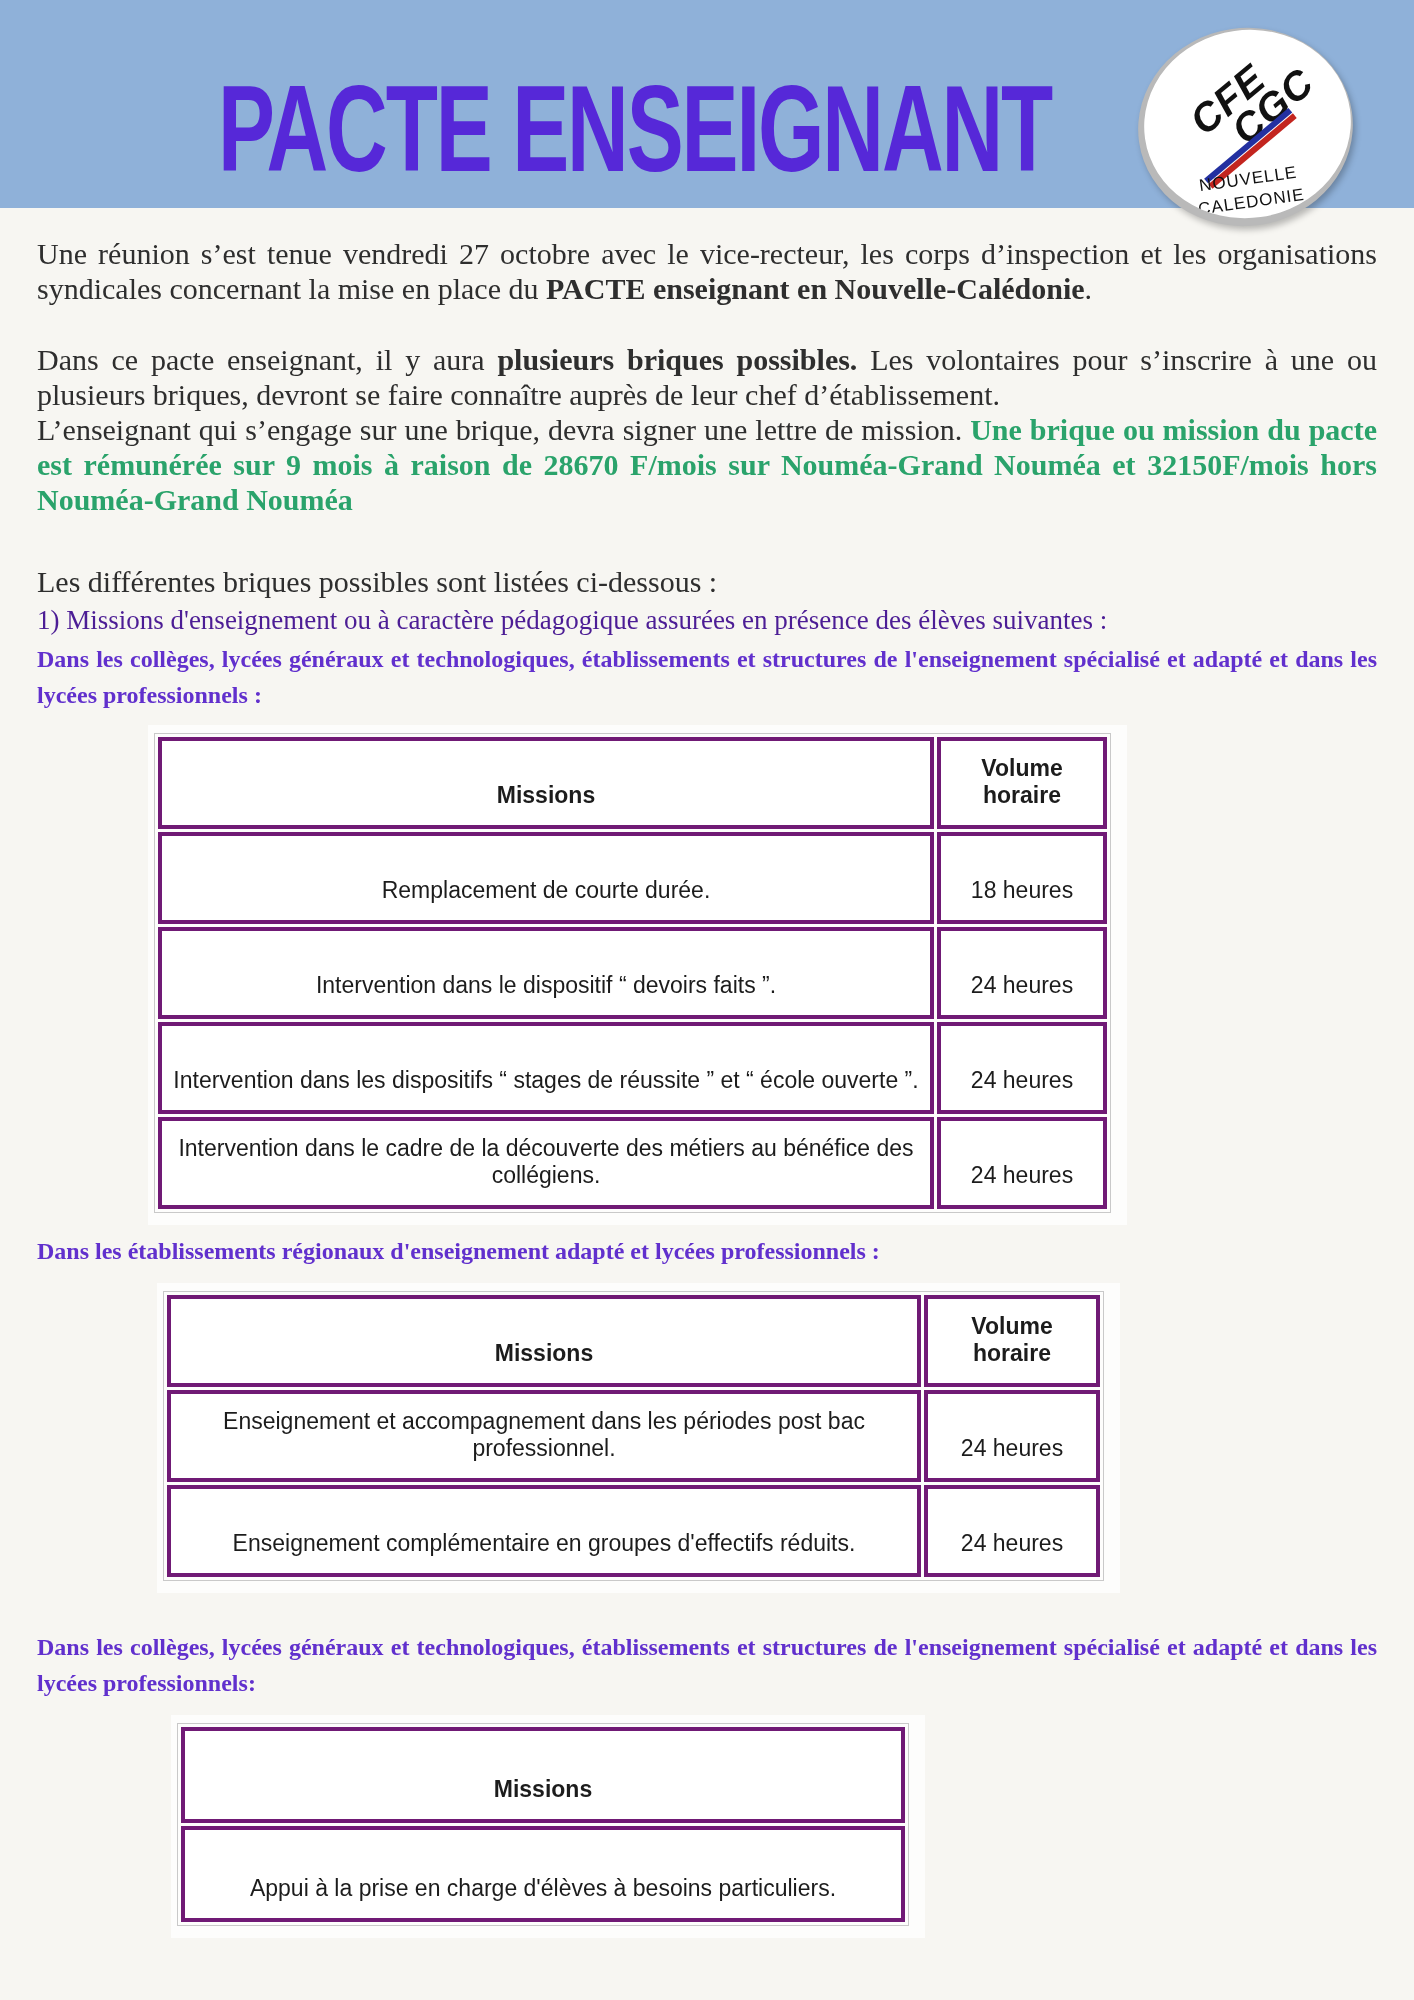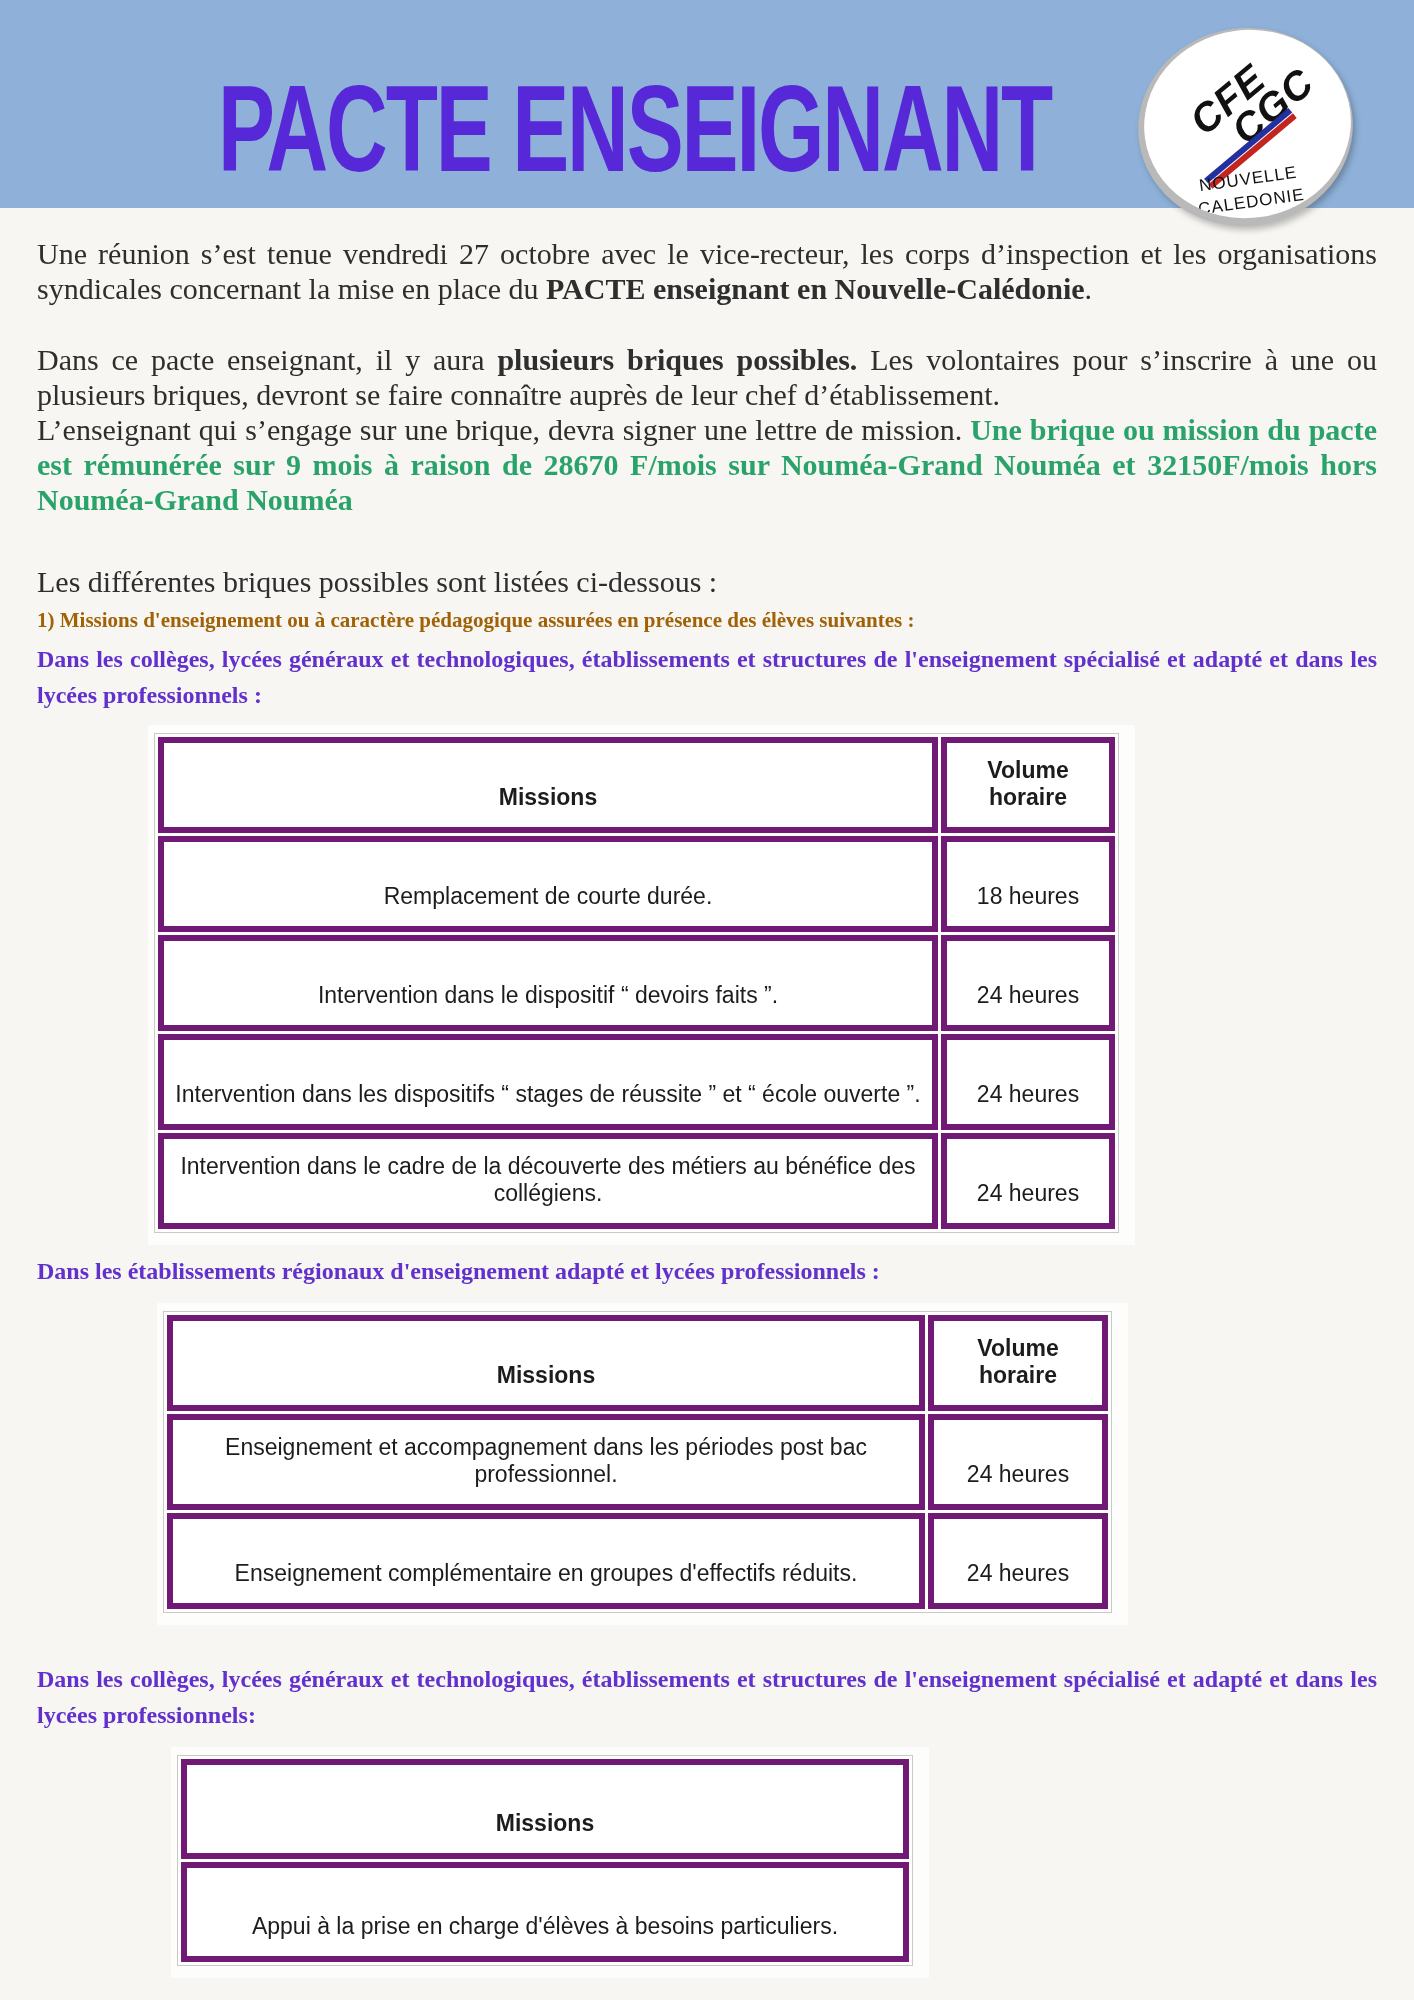--- a/index.html
+++ b/index.html
@@ -52,21 +52,21 @@
     position:absolute;left:0;right:14px;top:138px;text-align:center;
     font-family:"Liberation Sans", sans-serif;font-size:17px;line-height:1.35;
     color:#111;letter-spacing:1px;
   }
   
   .content{padding:0 37px;}
   p{margin:0;}
   .para{font-size:30px;line-height:35px;text-align:justify;}
   .b{font-weight:bold;}
   .green{color:#2aa36b;font-weight:bold;}
-  .red-h{color:#a16207;font-weight:bold;font-size:21px;line-height:37px;text-align:justify;}
+  .red-h{color:#4c1d95;font-weight:normal;font-size:27px;line-height:37px;text-align:justify;}
   .purple-h{color:#6130cd;font-weight:bold;font-size:24px;line-height:36px;text-align:justify;}
   .p1{margin-top:28px;}
   .p2{margin-top:36px;}
   .p3{margin-top:47px;}
   .red1{margin-top:3px;}
   .purple1{margin-top:2px;}
   .red2{margin-top:40px;}
   .purple3{margin-top:32px;}
   
   .twrap{
@@ -76,21 +76,21 @@
   .tw1{margin:12px 0 0 111px;}
   .tw2{margin:14px 0 0 120px;}
   .tw3{margin:14px 0 0 134px;}
   table{
     border-collapse:separate;border-spacing:3px;
     background:#fdfdfc;border:1px solid #c9c9c9;
     font-family:"Liberation Sans", sans-serif;
     font-size:23px;color:#1c1c1c;
   }
   td,th{
-    border:6px solid #701a75;background:#fff;
+    border:4px solid #701a75;background:#fff;
     text-align:center;vertical-align:bottom;
     padding:6px 8px 16px 8px;height:62px;
   }
   th{font-weight:bold;}
   .t1 .c-mission{width:752px;}
   .t1 .c-vol{width:146px;}
   .t2 .c-mission{width:730px;}
   .t2 .c-vol{width:152px;}
   .t3 .c-mission{width:700px;}
   .t3 td,.t3 th{height:66px;}

